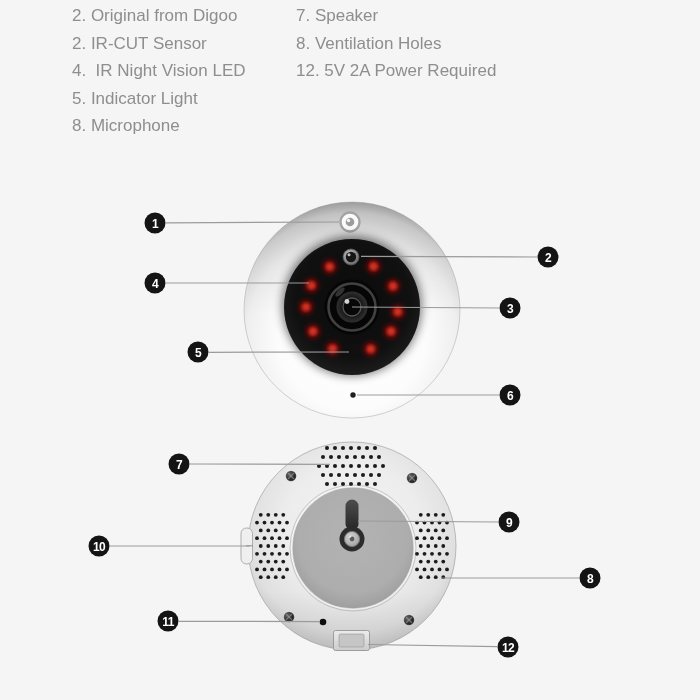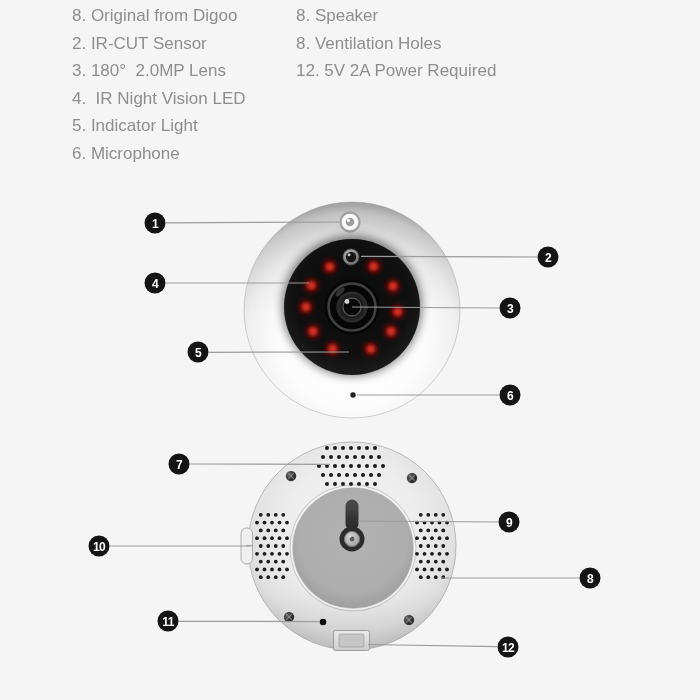--- a/index.html
+++ b/index.html
@@ -352,29 +352,28 @@
       <line x1="190" y1="464" x2="330" y2="464.3"></line>
       <line x1="441" y1="578" x2="579" y2="578"></line>
       <line x1="358" y1="521" x2="498" y2="522"></line>
       <line x1="110" y1="546" x2="250" y2="546"></line>
       <line x1="179" y1="621.3" x2="320" y2="621.6"></line>
       <line x1="368" y1="644.5" x2="497" y2="646.6"></line>
     </g>
   </svg>
 
   <ul class="features col-left">
-    <li>8. Original from Digoo</li>
+    <li>2. Original from Digoo</li>
     <li>2. IR-CUT Sensor</li>
-    <li>3. 180°  2.0MP Lens</li>
     <li>4.  IR Night Vision LED</li>
     <li>5. Indicator Light</li>
-    <li>6. Microphone</li>
+    <li>8. Microphone</li>
   </ul>
   <ul class="features col-right">
-    <li>8. Speaker</li>
+    <li>7. Speaker</li>
     <li>8. Ventilation Holes</li>
     <li>12. 5V 2A Power Required</li>
   </ul>
 
   <div class="marker" style="left:155px;top:223px">1</div>
   <div class="marker" style="left:548px;top:257px">2</div>
   <div class="marker" style="left:510px;top:308px">3</div>
   <div class="marker" style="left:155px;top:283px">4</div>
   <div class="marker" style="left:198px;top:352px">5</div>
   <div class="marker" style="left:510px;top:395px">6</div>

